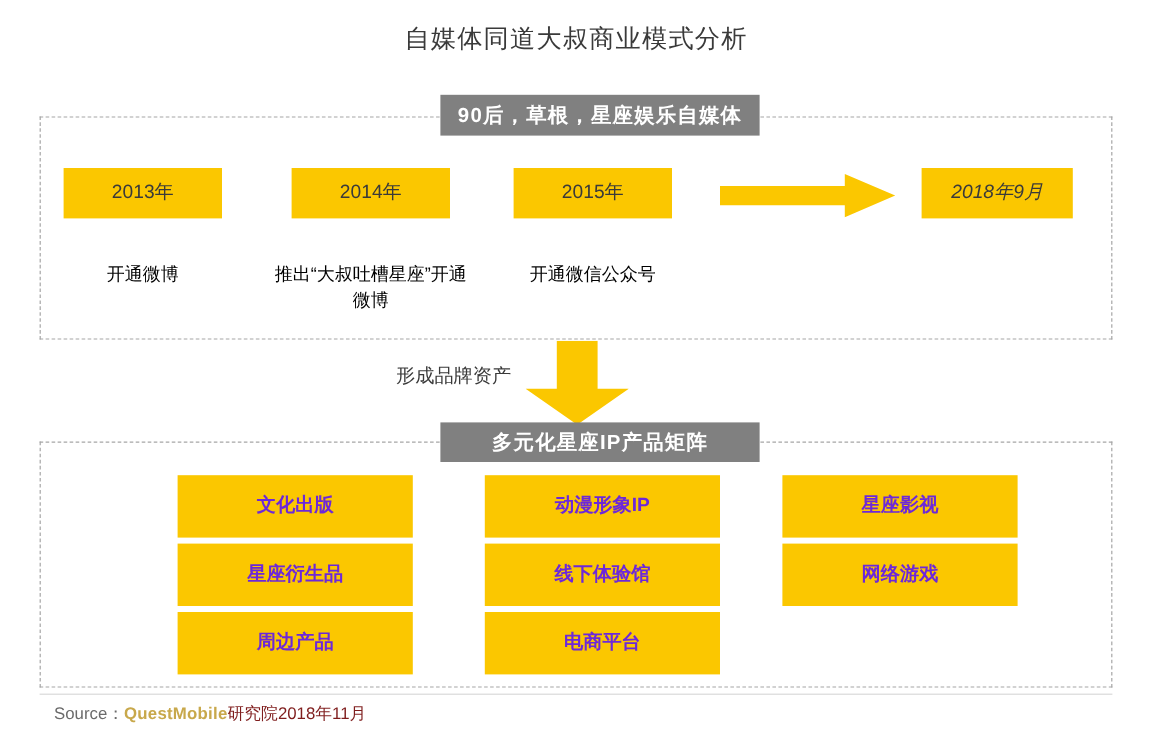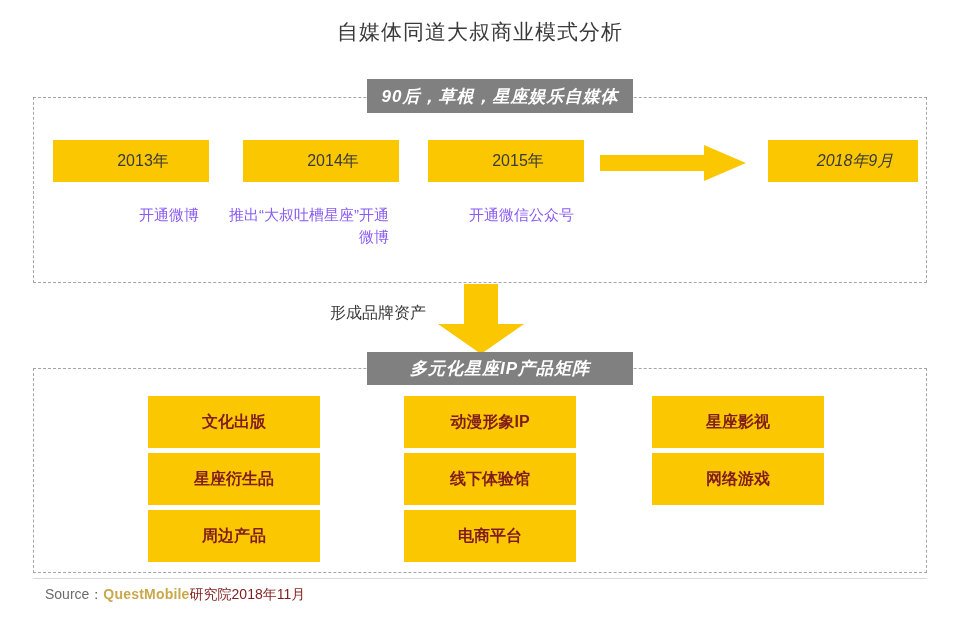--- a/index.html
+++ b/index.html
@@ -58,21 +58,20 @@
     position: absolute;
     background: #808080;
     color: #ffffff;
     font-size: 17px;
     font-weight: bold;
     letter-spacing: 1px;
     display: flex;
     align-items: center;
     justify-content: center;
     z-index: 5;
-    font-style: italic;
   }
   #banner-top {
     left: 367px;
     top: 79px;
     width: 266px;
     height: 34px;
   }
   #banner-matrix {
     left: 367px;
     top: 352px;
@@ -87,28 +86,27 @@
     width: 132px;
   }
   .tl-chip {
     background: #FBC700;
     color: #3a3a3a;
     font-size: 16px;
     height: 42px;
     line-height: 42px;
     text-align: center;
     width: 132px;
-    padding-left: 24px;
   }
   .tl-caption {
-    margin-top: 22px;
-    text-align: right;
+    margin-top: 36px;
+    text-align: center;
     font-size: 15px;
     line-height: 22px;
-    color: #8b5cf6;
+    color: #000000;
     width: 160px;
     margin-left: -14px;
   }
   .tl-caption.bold {
     font-weight: bold;
     width: 180px;
     margin-left: -24px;
   }
 
   #tl-0 { left: 53px; }
@@ -151,28 +149,28 @@
     position: absolute;
     top: 396px;
     width: 196px;
   }
   #col-0 { left: 148px; }
   #col-1 { left: 404px; }
   #col-2 { left: 652px; }
 
   .matrix-box {
     background: #FBC700;
-    color: #7f1d1d;
+    color: #6d28d9;
     font-size: 16px;
     font-weight: bold;
     height: 52px;
     line-height: 52px;
     text-align: center;
     margin-bottom: 5px;
-    width: 172px;
+    width: 196px;
   }
 
   
   #source-divider {
     position: absolute;
     left: 33px;
     top: 578px;
     width: 894px;
     border-top: 1px solid #d9d9d9;
   }

